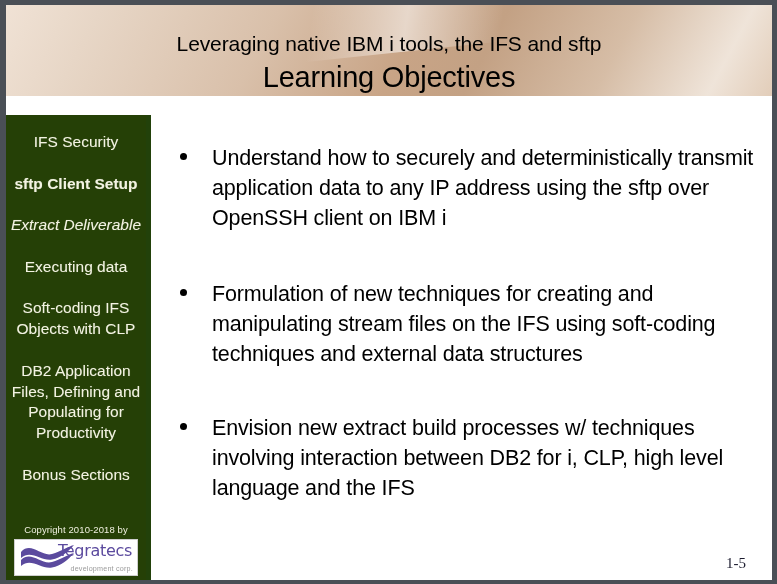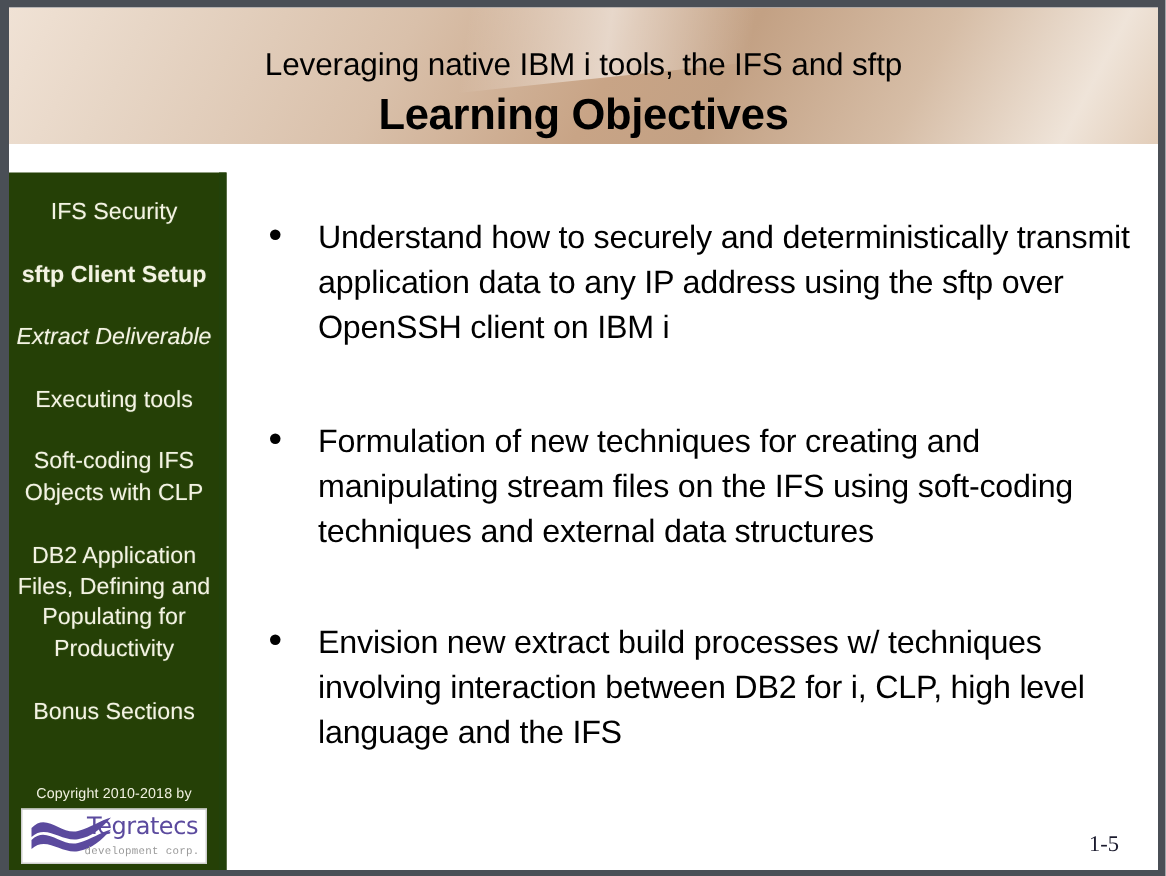--- a/index.html
+++ b/index.html
@@ -69,21 +69,21 @@
     font-size: 21px;
     line-height: 26px;
     font-weight: normal;
     letter-spacing: -0.1px;
   }
   #title {
     margin: 0;
     padding-top: 3px;
     font-size: 29px;
     line-height: 34px;
-    font-weight: bold;
+    font-weight: normal;
     letter-spacing: -0.2px;
   }
 
   
   #sidebar {
     position: absolute;
     left: 0;
     top: 110px;
     width: 145px;
     height: 485px;
@@ -154,21 +154,21 @@
     letter-spacing: -0.3px;
   }
   #logo-tag {
     position: absolute;
     right: 4px;
     bottom: 2px;
     font-size: 7.2px;
     line-height: 9px;
     color: #9a9a9a;
     letter-spacing: 0.2px;
-    font-family: Liberation Mono, monospace;
+    font-family: Liberation Sans, sans-serif;
   }
 
   
   #content {
     position: absolute;
     left: 150px;
     top: 110px;
     right: 0;
     bottom: 0;
     background: #ffffff;
@@ -218,21 +218,21 @@
     <div class="hdr-text">
       <p id="subtitle">Leveraging native IBM i tools, the IFS and sftp</p>
       <p id="title">Learning Objectives</p>
     </div>
   </div>
 
   <div id="sidebar">
     <p class="side-item item-0">IFS Security</p>
     <p class="side-item item-1">sftp Client Setup</p>
     <p class="side-item item-2">Extract Deliverable</p>
-    <p class="side-item item-3">Executing tools</p>
+    <p class="side-item item-3">Executing data</p>
     <p class="side-item item-4">Soft-coding IFS Objects with CLP</p>
     <p class="side-item item-5">DB2 Application Files, Defining and Populating for Productivity</p>
     <p class="side-item item-6">Bonus Sections</p>
 
     <div id="copyright-block">
       <div id="copyright-text">Copyright 2010-2018 by</div>
       <div id="logo">
         <span id="logo-wave">
           <svg width="58" height="30" viewBox="0 0 58 30" xmlns="http://www.w3.org/2000/svg">
             <path d="M2 9 C12 -2, 22 14, 33 11 C42 8.5, 48 4, 55 2 C49 9, 42 15, 33 16.5 C22 18.5, 12 6, 2 15 Z" fill="#5b4a9e"></path>

